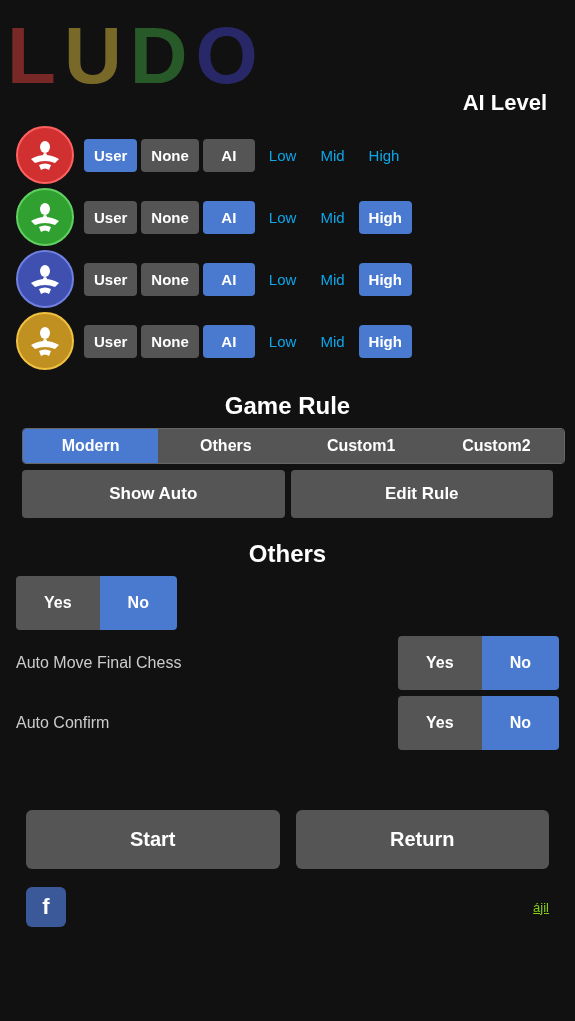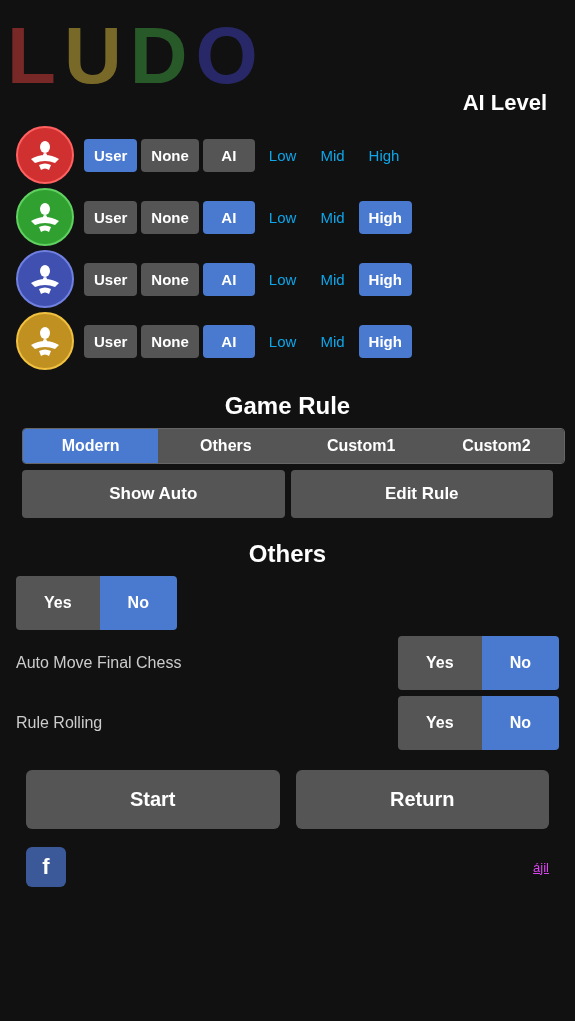--- a/index.html
+++ b/index.html
@@ -206,20 +206,21 @@
       flex: 1;
       padding: 18px 0;
       font-size: 20px;
       font-weight: bold;
       color: #fff;
       background: #555;
       border: none;
       border-radius: 6px;
       cursor: pointer;
       text-align: center;
+      margin-top: 40px;
     }
 
     
     .footer {
       display: flex;
       justify-content: space-between;
       align-items: center;
       padding: 8px 16px;
       margin-top: 6px;
     }
@@ -233,21 +234,21 @@
       align-items: center;
       justify-content: center;
       font-size: 22px;
       font-weight: bold;
       color: #fff;
       cursor: pointer;
     }
 
     .brand-logo {
       font-size: 13px;
-      color: #d946ef;
+      color: #84cc16;
       text-align: left;
       text-decoration: underline;
     }
   </style>
 </head>
 <body>
 
 <div class="bg-title">
   <span>L</span><span>U</span><span>D</span><span>O</span>
 </div>
@@ -368,21 +369,21 @@
 
     <div class="toggle-row">
       <span class="toggle-label">Auto Move Final Chess</span>
       <div class="toggle-group">
         <button class="toggle-btn yes">Yes</button>
         <button class="toggle-btn no-active">No</button>
       </div>
     </div>
 
     <div class="toggle-row">
-      <span class="toggle-label">Rule Rolling</span>
+      <span class="toggle-label">Auto Confirm</span>
       <div class="toggle-group">
         <button class="toggle-btn yes">Yes</button>
         <button class="toggle-btn no-active">No</button>
       </div>
     </div>
   </div>
 
   <div class="bottom-buttons">
     <button class="bottom-btn">Start</button>
     <button class="bottom-btn">Return</button>

